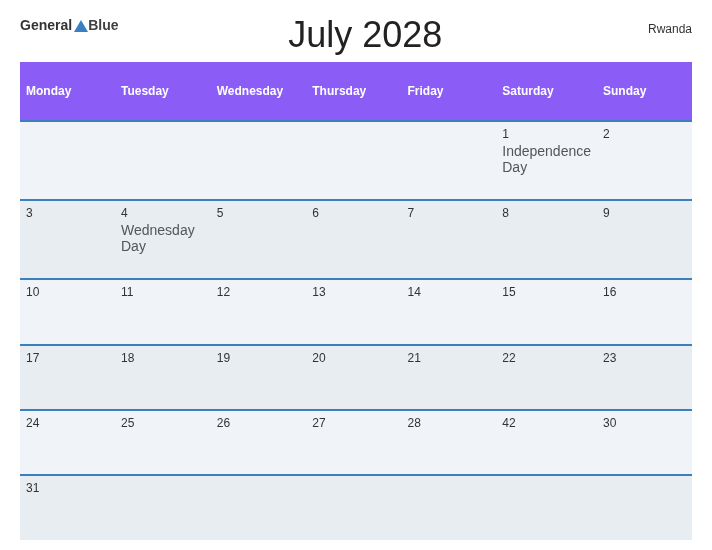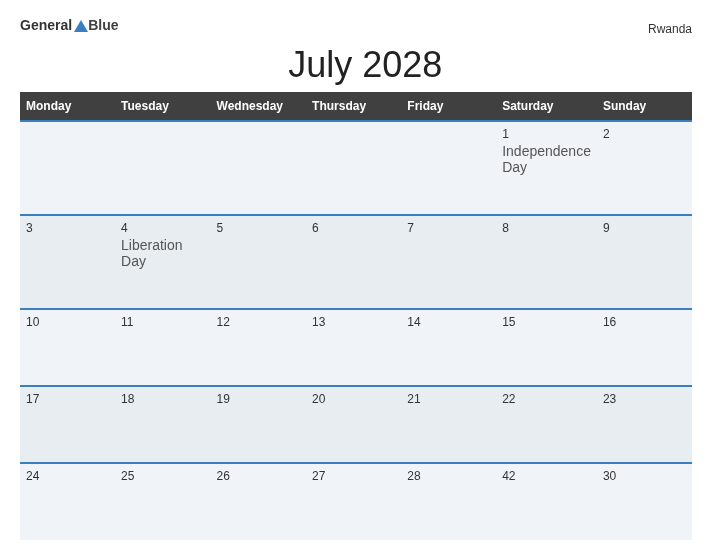--- a/index.html
+++ b/index.html
@@ -49,21 +49,20 @@
       margin-left: 2px;
       vertical-align: middle;
     }
     .logo-row {
       display: flex;
       align-items: center;
     }
     .title-area {
       text-align: center;
       flex: 1;
-      margin-top: 30px;
     }
     .calendar-title {
       font-size: 36px;
       font-weight: 400;
       color: #222;
       letter-spacing: 0;
       margin-top: -4px;
     }
     .country {
       font-size: 12px;
@@ -71,25 +70,25 @@
       text-align: right;
       margin-top: 4px;
       min-width: 80px;
     }
     .calendar-table {
       width: 100%;
       border-collapse: collapse;
       flex: 1;
     }
     .calendar-table thead tr th {
-      background: #404040;
+      background: #8b5cf6;
       color: #fff;
       font-size: 12px;
       font-weight: 600;
-      padding: 7px 6px;
+      padding: 22px 6px;
       text-align: left;
       border: none;
     }
     .calendar-table tbody tr {
       border-top: 2px solid #3a7fc1;
     }
     .calendar-table tbody tr td {
       vertical-align: top;
       padding: 5px 6px 18px 6px;
       font-size: 12px;
@@ -158,21 +157,21 @@
           <td>
             <span class="day-num">2</span>
           </td>
         </tr>
         <tr>
           <td>
             <span class="day-num">3</span>
           </td>
           <td>
             <span class="day-num">4</span>
-            <span class="holiday-label">Liberation Day</span>
+            <span class="holiday-label">Wednesday Day</span>
           </td>
           <td>
             <span class="day-num">5</span>
           </td>
           <td>
             <span class="day-num">6</span>
           </td>
           <td>
             <span class="day-num">7</span>
           </td>
@@ -244,16 +243,27 @@
           </td>
           <td>
             <span class="day-num">28</span>
           </td>
           <td>
             <span class="day-num">42</span>
           </td>
           <td>
             <span class="day-num">30</span>
           </td>
+        </tr>
+        <tr>
+          <td>
+            <span class="day-num">31</span>
+          </td>
+          <td></td>
+          <td></td>
+          <td></td>
+          <td></td>
+          <td></td>
+          <td></td>
         </tr>
       </tbody>
   </table>
 </div>
 
 </body></html>

